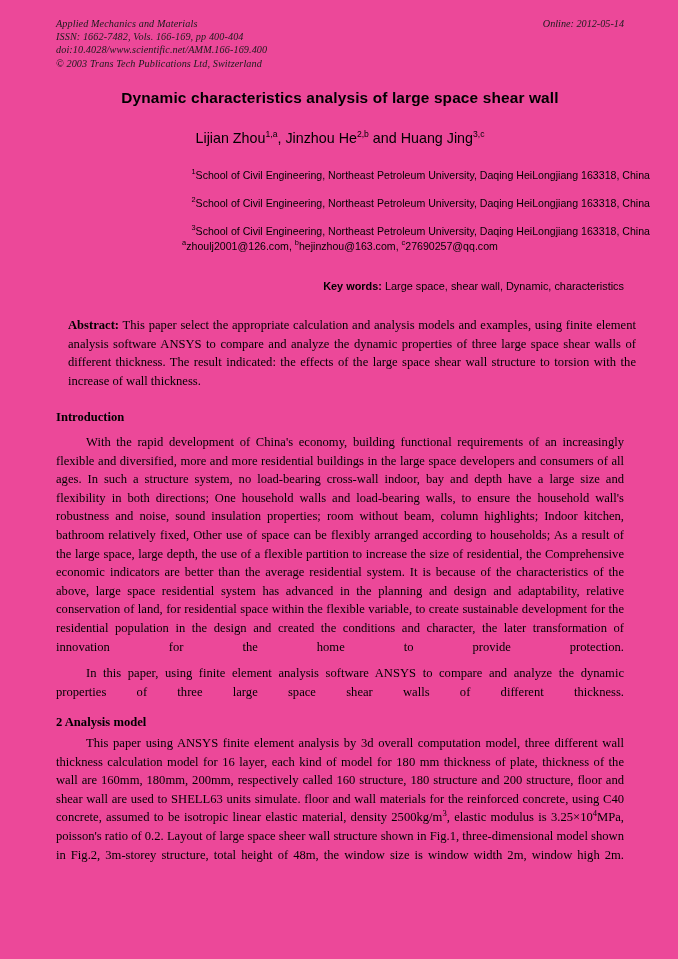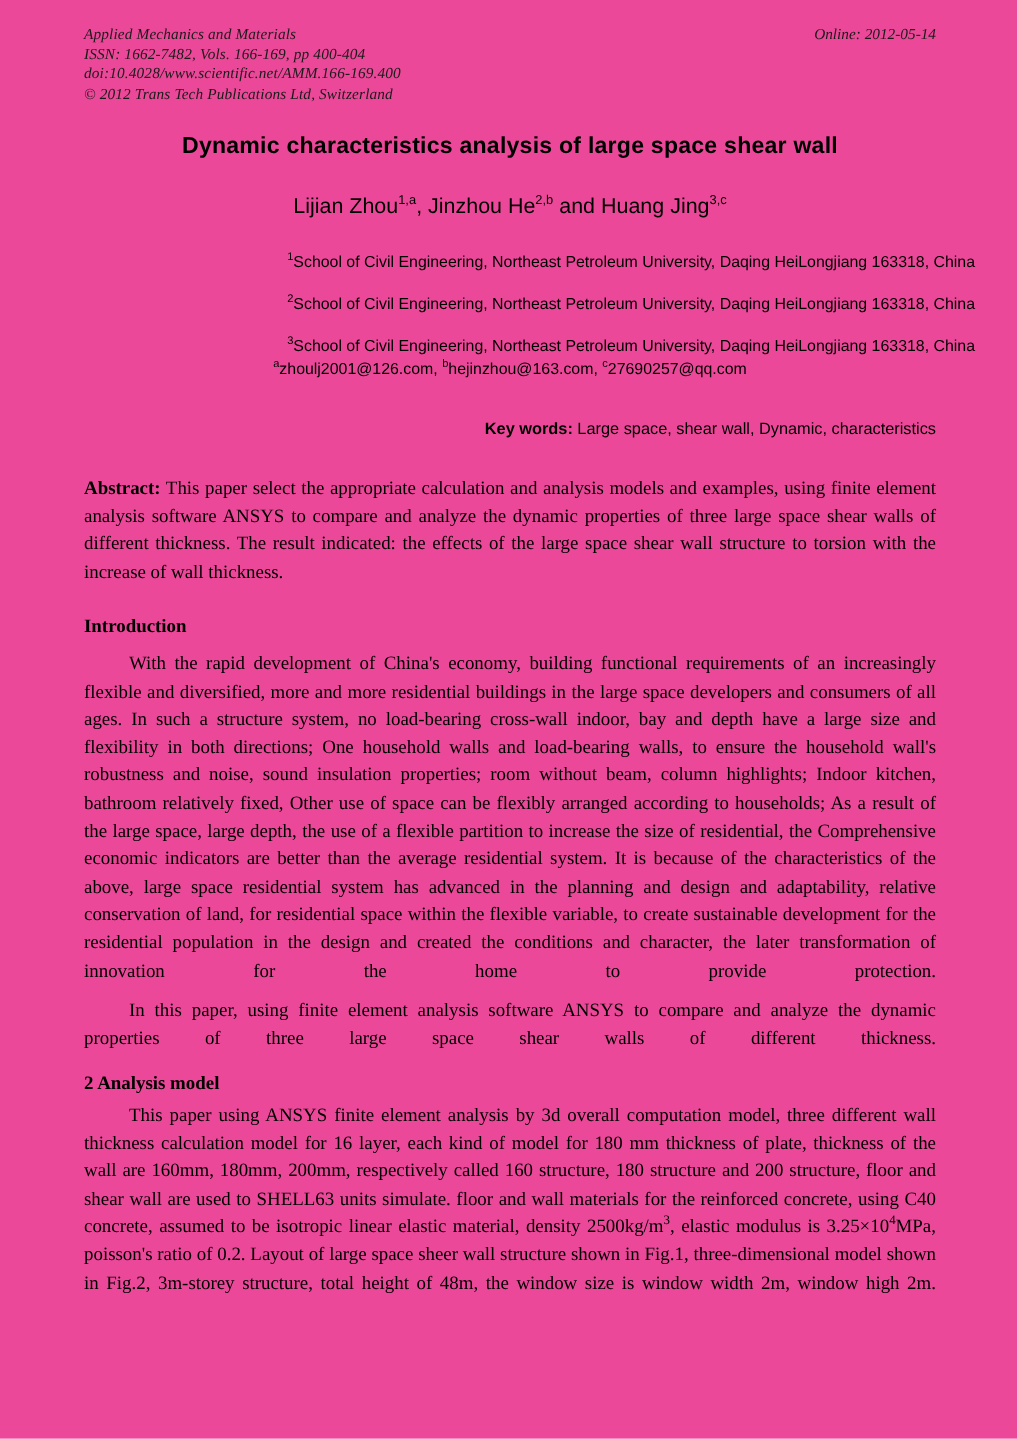--- a/index.html
+++ b/index.html
@@ -141,21 +141,21 @@
     text-align: right;
   }
   .keywords .kw-label {
     font-weight: bold;
   }
 
   
   .abstract {
     position: absolute;
     top: 316px;
-    left: 56px;
+    left: 68px;
     width: 568px;
     font-family: "Liberation Serif", serif;
     font-size: 12.6px;
     line-height: 18.6px;
     text-align: justify;
     text-justify: inter-word;
     color: #000;
   }
   .abstract .ab-label {
     font-weight: bold;
@@ -211,21 +211,21 @@
 </head>
 <body>
 
 <div class="page">
 
   <div class="journal-header">
     <div class="jh-left">
       <div>Applied Mechanics and Materials</div>
       <div>ISSN: 1662-7482, Vols. 166-169, pp 400-404</div>
       <div>doi:10.4028/www.scientific.net/AMM.166-169.400</div>
-      <div>© 2012 Trans Tech Publications Ltd, Switzerland</div>
+      <div>© 2003 Trans Tech Publications Ltd, Switzerland</div>
     </div>
     <div class="jh-right">Online: 2012-05-14</div>
   </div>
 
   <div class="paper-title">Dynamic characteristics analysis of large space shear wall</div>
 
   <div class="authors">
     <span>Lijian Zhou</span><sup>1,a</sup><span>, </span><span>Jinzhou He</span><sup>2,b</sup><span> and </span><span>Huang Jing</span><sup>3,c</sup>
   </div>
 

